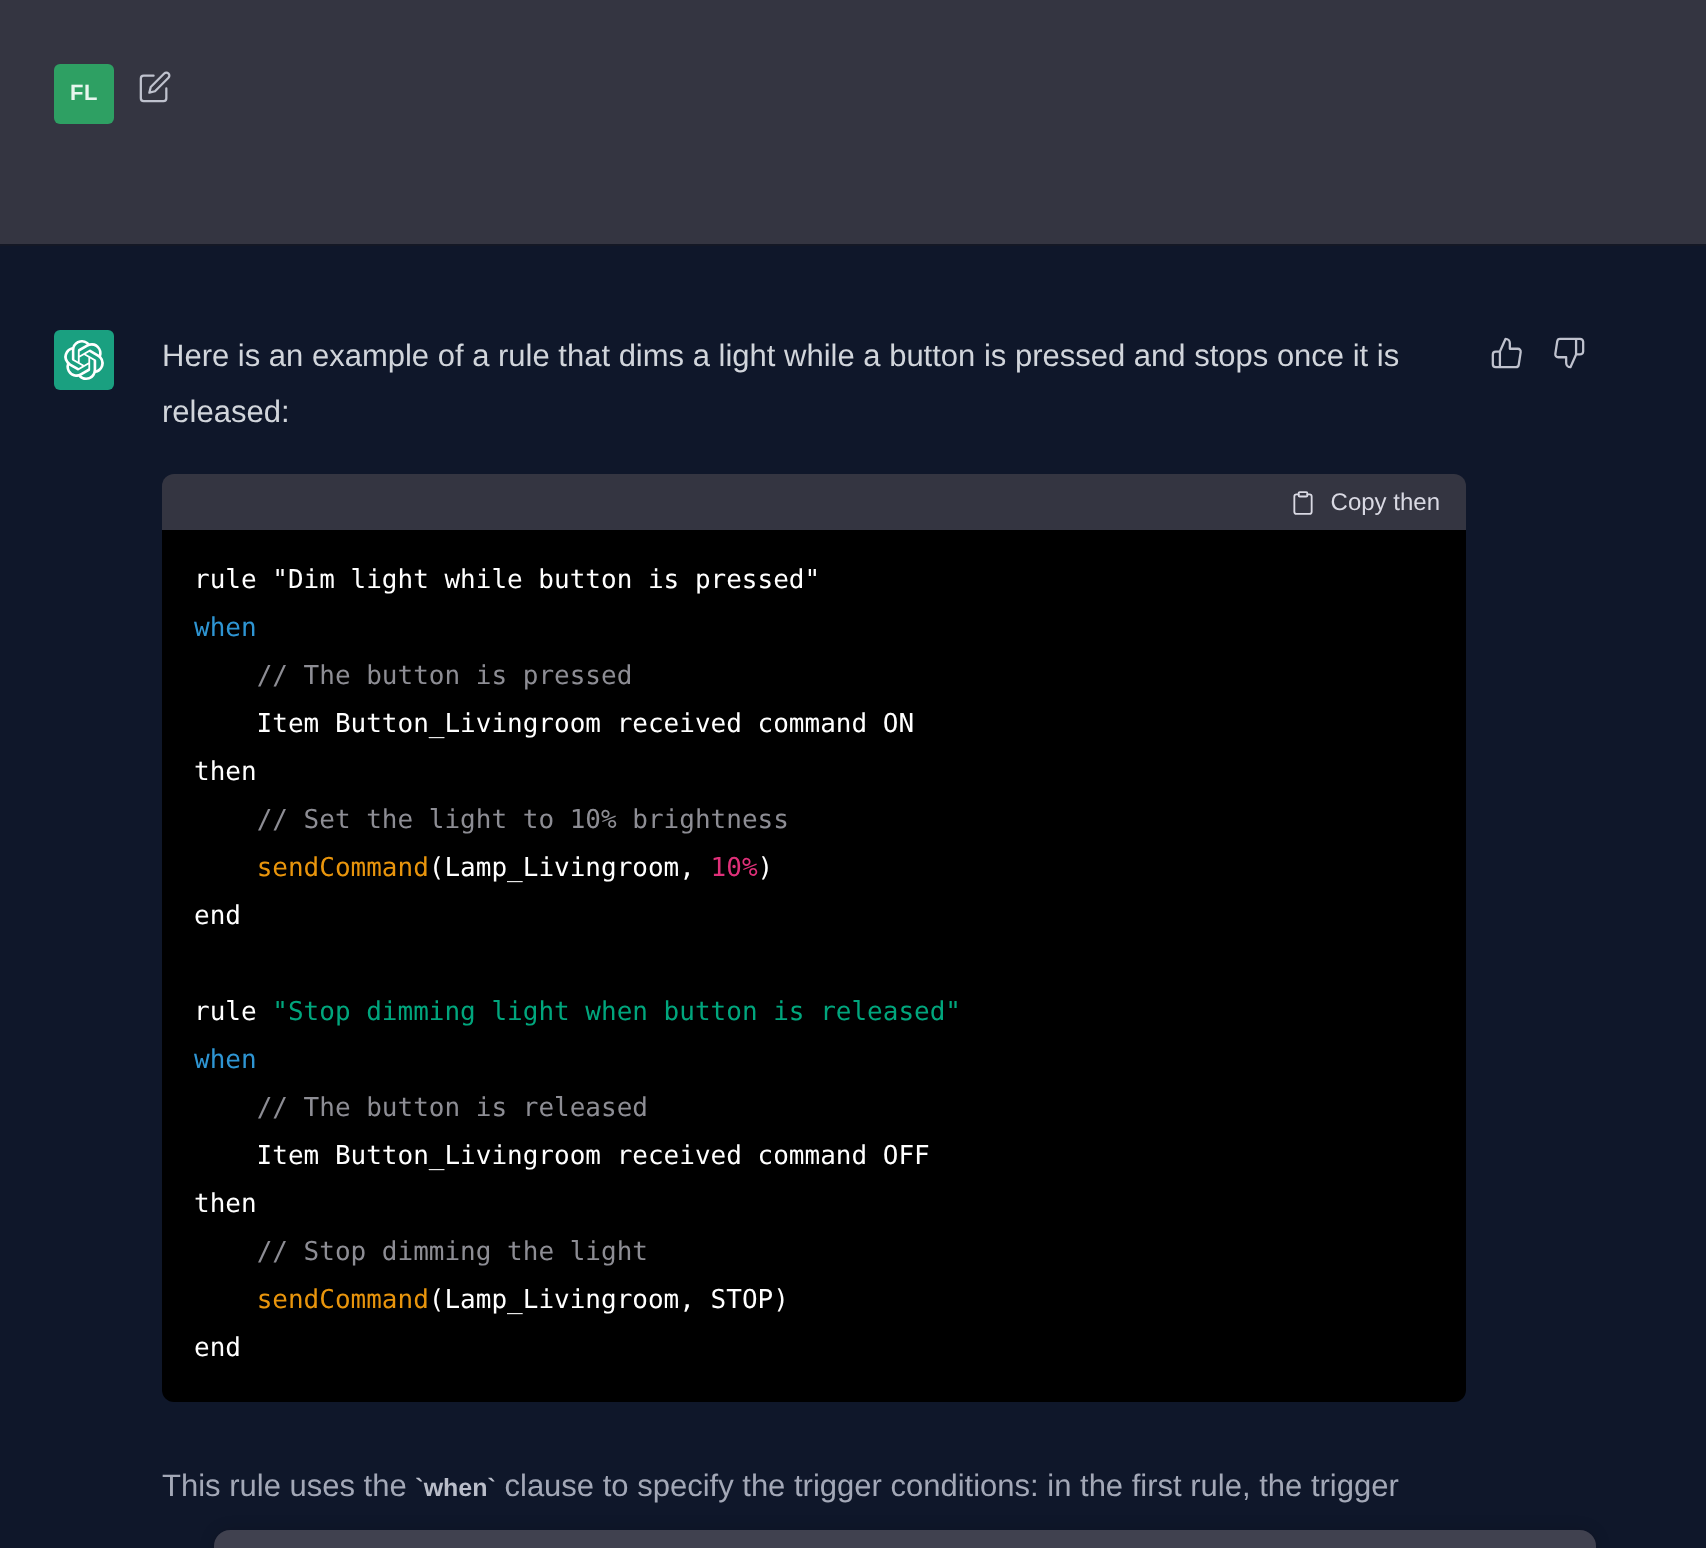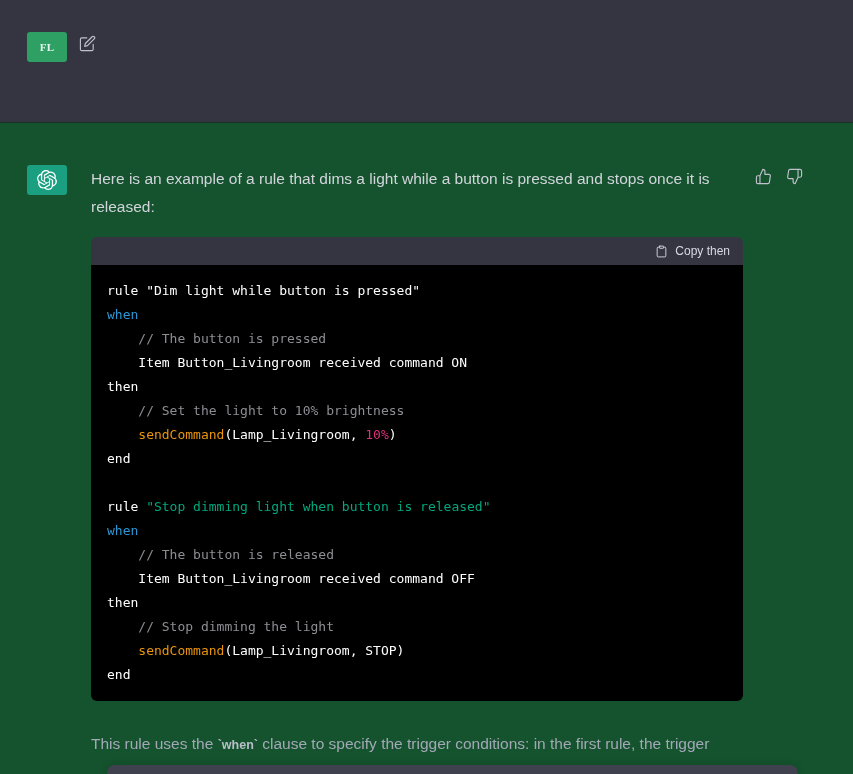--- a/index.html
+++ b/index.html
@@ -4,24 +4,24 @@
 <style>
   html,body{margin:0;padding:0;background:#343541;}
   .page{
     position:relative;width:853px;height:774px;overflow:hidden;
     background:#444654;font-family:"Liberation Sans",sans-serif;
     -webkit-font-smoothing:antialiased;
   }
   
   .row{box-sizing:border-box;width:853px;}
   .row-user{height:122px;background:#343541;}
-  .row-assistant{height:652px;background:#14532d;border-top:1px solid rgba(25,26,32,0.55);}
+  .row-assistant{height:652px;background:#0f172a;border-top:1px solid rgba(25,26,32,0.55);}
   .inner{box-sizing:border-box;display:flex;align-items:flex-start;padding:32px 20px 0 27px;}
   .row-assistant .inner{padding-top:42px;}
-  .avatar{flex:none;width:40px;height:30px;border-radius:3px;display:flex;align-items:center;justify-content:center;font-family:Liberation Serif, serif;}
+  .avatar{flex:none;width:30px;height:30px;border-radius:3px;display:flex;align-items:center;justify-content:center;}
   .user-avatar{background:#2ea063;color:#e7f6ee;font-size:11px;font-weight:bold;letter-spacing:.3px;}
   .bot-avatar{background:#1aa080;}
   .bot-avatar svg{width:20px;height:20px;fill:#ffffff;}
   .content{width:652px;margin-left:24px;min-width:0;}
   .msg-text{font-size:15.5px;line-height:24px;color:#ececf1;}
   .intro{margin:0;font-size:15.5px;line-height:28px;color:#d1d5db;}
   .actions{margin-left:12px;display:flex;gap:14px;align-items:flex-start;padding-top:3px;color:#bfc2ce;}
   .icon-btn{background:none;border:none;padding:0;margin:0;cursor:pointer;color:#bfc2ce;display:flex;}
   .icon-btn svg{width:17px;height:17px;stroke:currentColor;fill:none;stroke-width:1.6;stroke-linecap:round;stroke-linejoin:round;}
   

